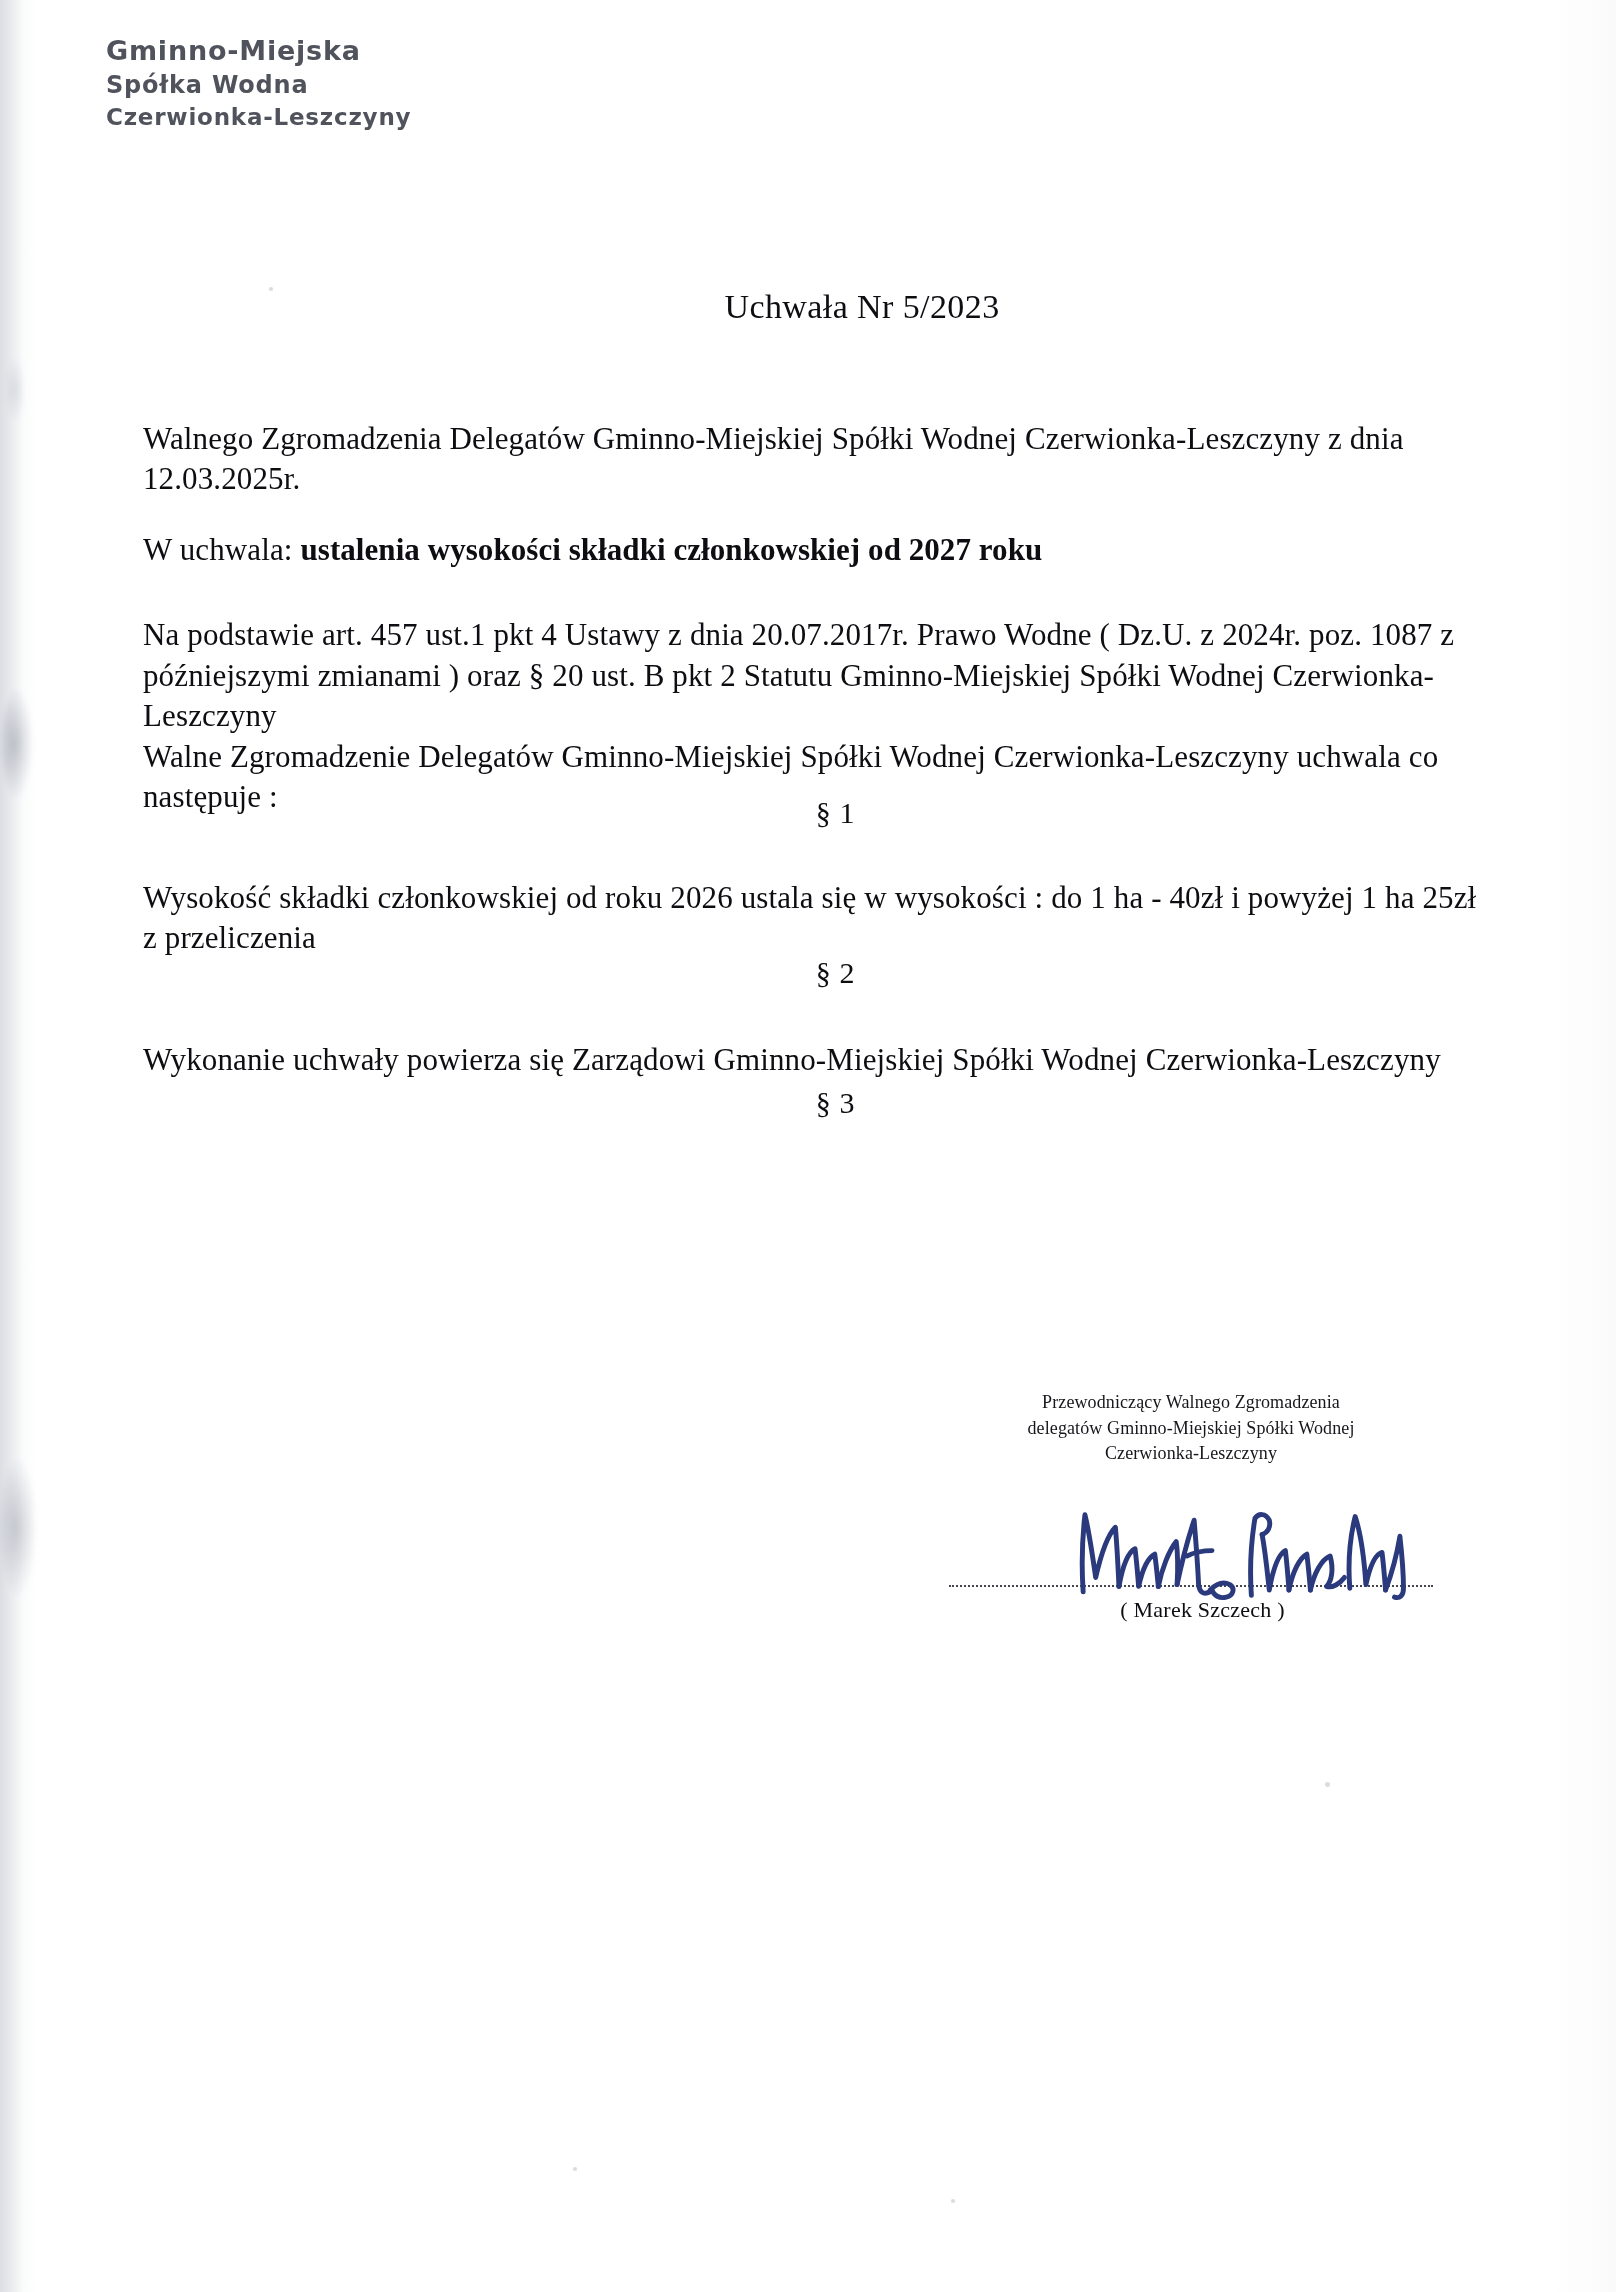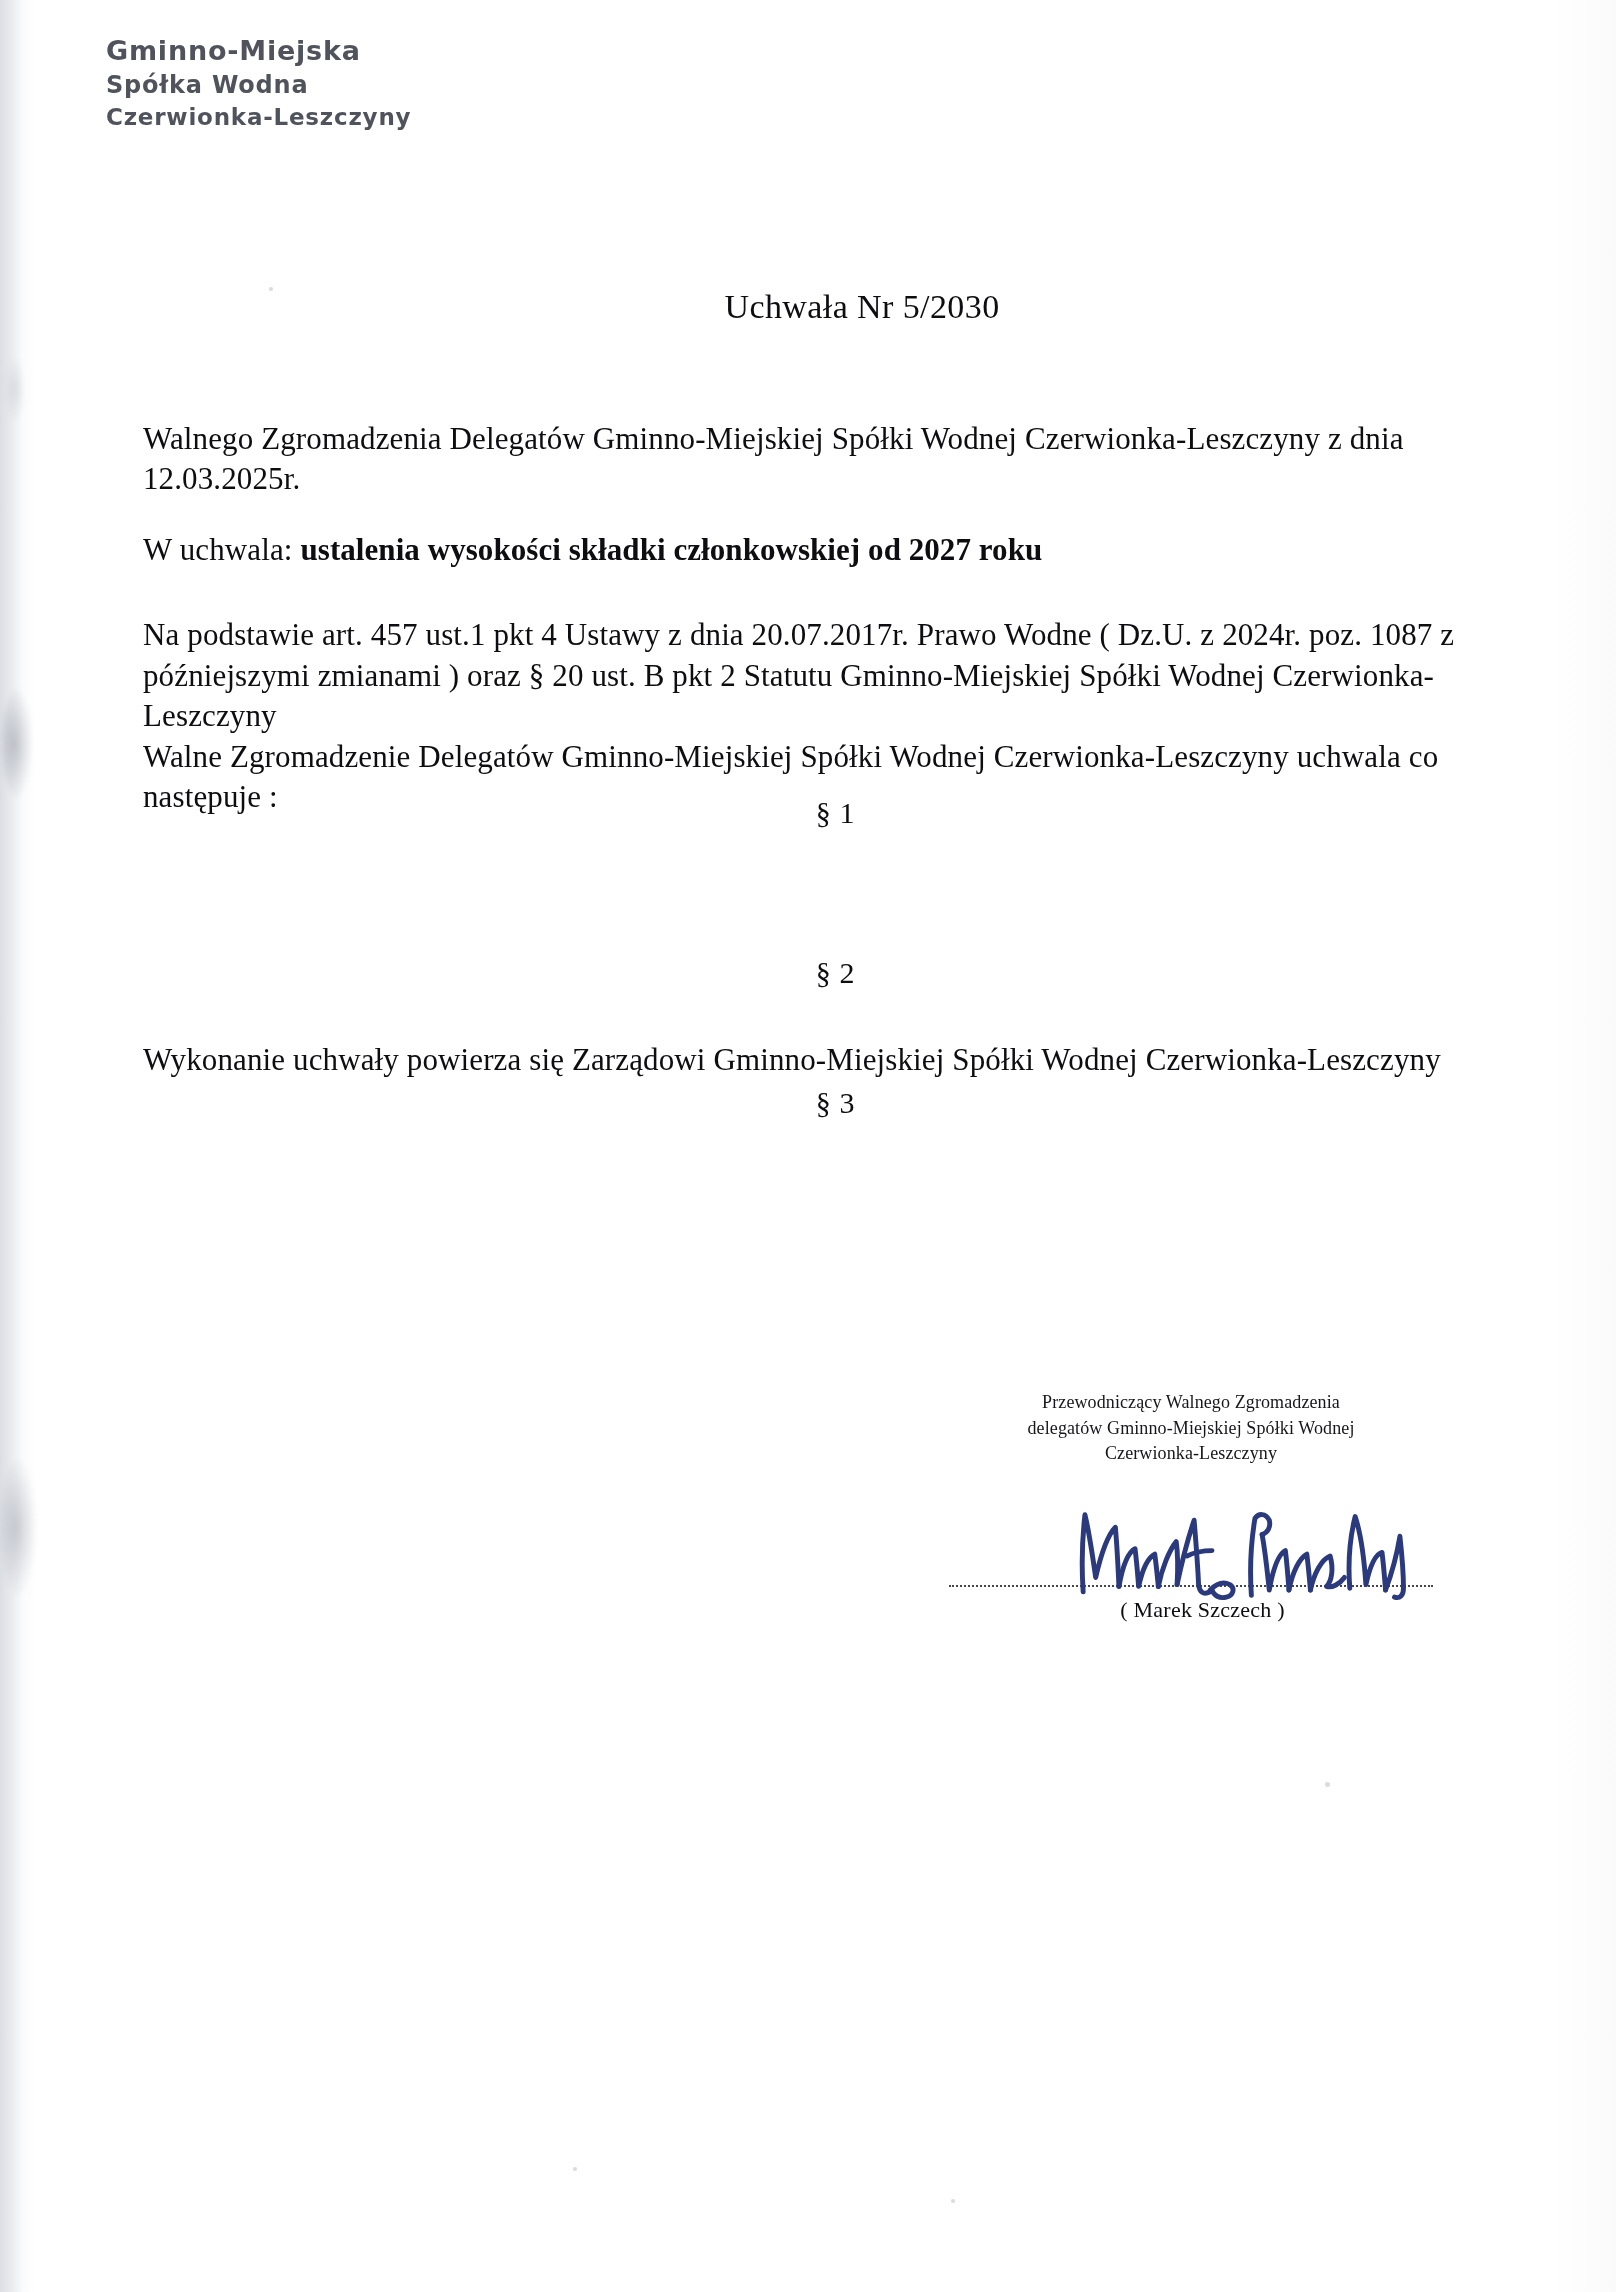--- a/index.html
+++ b/index.html
@@ -193,34 +193,35 @@
   <div class="speck" style="left:573px; top:2167px; width:3.6px; height:3.6px;"></div>
   <div class="speck" style="left:951px; top:2199px; width:3.6px; height:3.6px;"></div>
   <div class="speck" style="left:269px; top:287px; width:3.6px; height:3.6px;"></div>
 
   <div class="stamp">
     <span class="ln ln1">Gminno-Miejska</span>
     <span class="ln ln2">Spółka Wodna</span>
     <span class="ln ln3">Czerwionka-Leszczyny</span>
   </div>
 
-  <div class="doc-title">Uchwała Nr 5/2030</div>
+  <div class="doc-title">Uchwała Nr 5/2023</div>
 
   <div class="block intro">Walnego Zgromadzenia Delegatów Gminno-Miejskiej Spółki Wodnej Czerwionka-Leszczyny z dnia  12.03.2025r.</div>
 
   <div class="block subject">
     <span>W uchwala: </span><b>ustalenia wysokości składki członkowskiej od 2027 roku</b>
   </div>
 
   <div class="block basis">
     <span>Na podstawie art. 457 ust.1 pkt 4 Ustawy z dnia 20.07.2017r.  Prawo Wodne ( Dz.U. z 2024r. poz. 1087  z późniejszymi zmianami ) oraz § 20 ust. B pkt 2 Statutu Gminno-Miejskiej Spółki Wodnej Czerwionka-Leszczyny</span><br>
     <span>Walne Zgromadzenie Delegatów Gminno-Miejskiej Spółki Wodnej Czerwionka-Leszczyny uchwala co następuje :</span>
   </div>
 
   <div class="sec-mark s1">§ 1</div>
+  <div class="block para1">Wysokość składki członkowskiej od roku 2026 ustala się w wysokości : do 1 ha  - 40zł i powyżej 1 ha  25zł z  przeliczenia</div>
 
   <div class="sec-mark s2">§ 2</div>
   <div class="block para2">Wykonanie uchwały powierza się Zarządowi Gminno-Miejskiej Spółki Wodnej  Czerwionka-Leszczyny</div>
 
   <div class="sec-mark s3">§ 3</div>
 
   <div class="sig-wrap">
     <div class="sig-role">
       <span>Przewodniczący Walnego Zgromadzenia</span>
       <span>delegatów Gminno-Miejskiej Spółki Wodnej</span>

